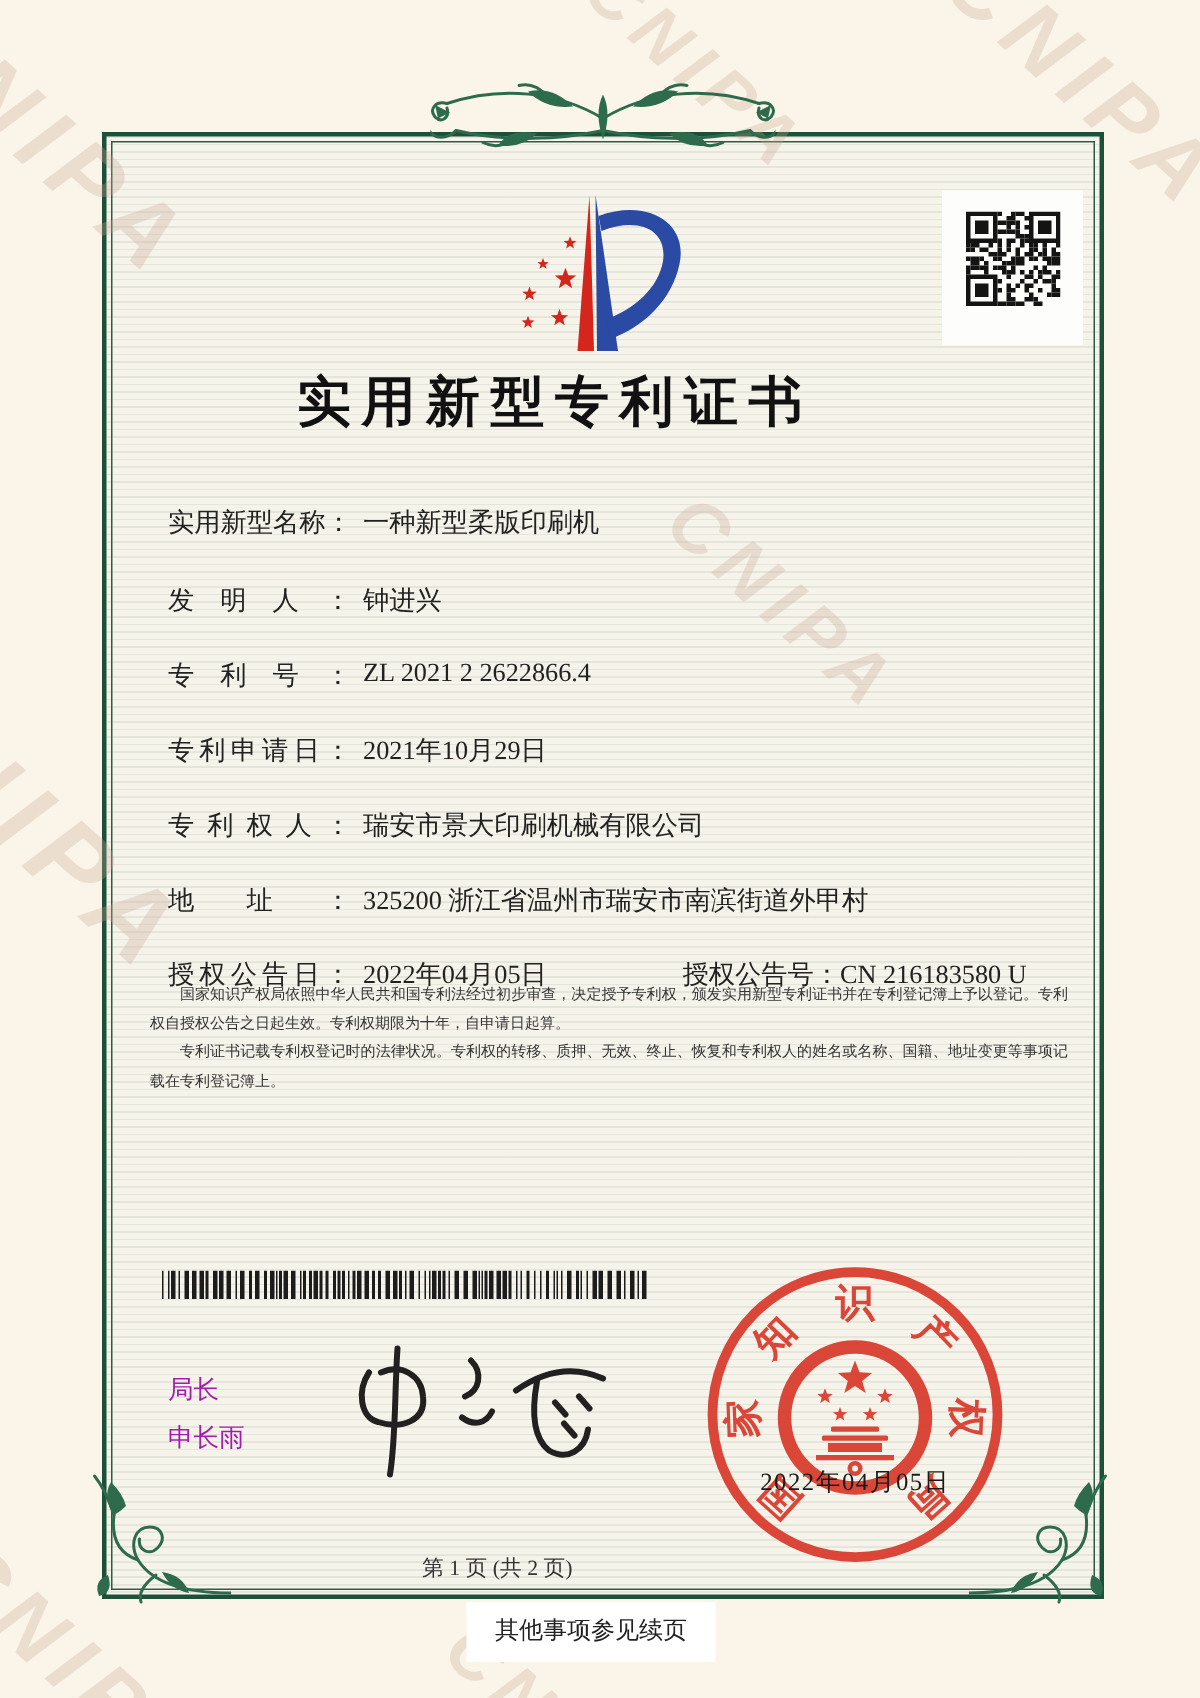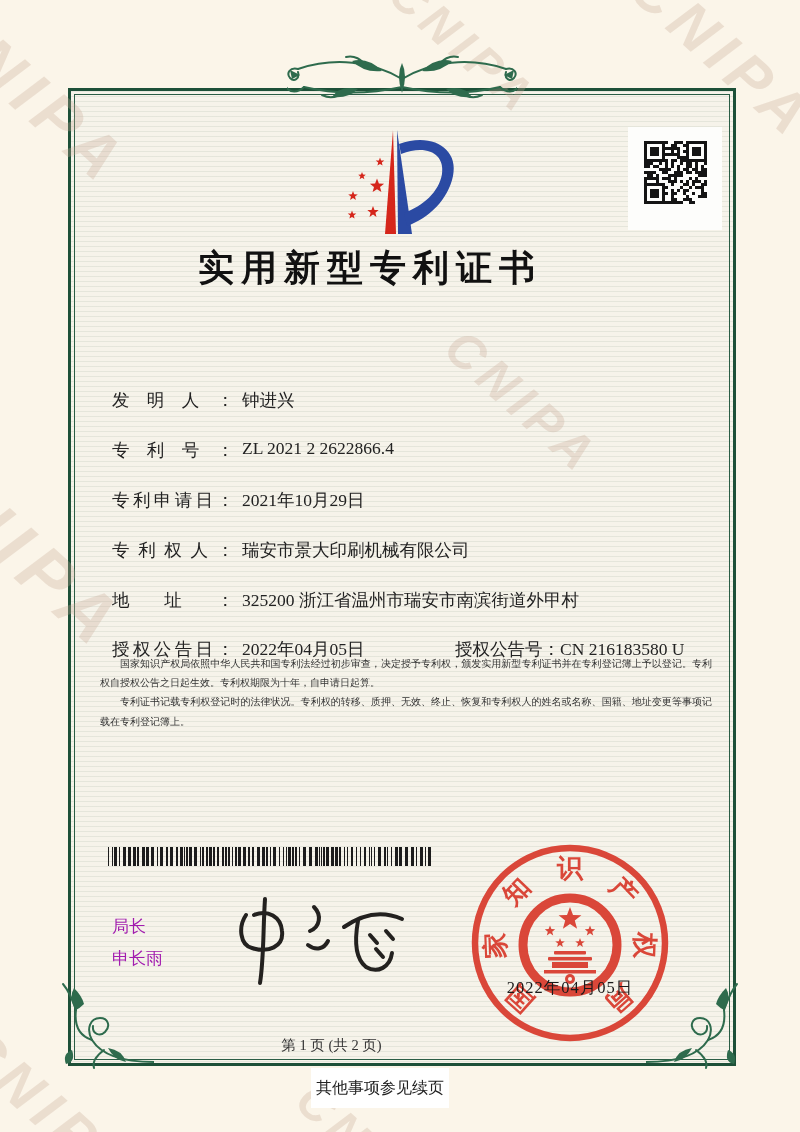--- a/index.html
+++ b/index.html
@@ -34,21 +34,21 @@
   .fvalue{margin-left:8px;}
   .grant-right{left:455px;font-size:17.5px;white-space:nowrap;}
 
   .body-text{left:100px;top:654px;width:612px;font-size:10px;line-height:1.92;
              text-align:justify;color:#333;}
   .body-text p{margin:0;text-indent:2em;}
 
   .barcode{left:108px;top:847px;}
   .signer{left:112px;font-size:17px;color:#a21caf;}
   .page-no{left:68px;top:1036px;width:527px;text-align:center;font-size:14.5px;color:#333;}
-  .cont-box{left:311px;top:1068px;width:138px;height:40px;background:#ffffff;
+  .cont-box{left:311px;top:1068px;width:166px;height:40px;background:#ffffff;
             text-align:center;line-height:40px;font-size:16px;color:#222;z-index:4;}
 
   .seal-date{left:496px;top:977px;width:148px;text-align:center;font-size:16.5px;
              letter-spacing:1px;color:#1a1a1a;z-index:5;}
   .seal-svg{left:465px;top:838px;z-index:4;opacity:.92;}
 
   .corner-flourish{z-index:3;}
   .corner-left{transform:scaleX(-1);}
 </style>
 </head>
@@ -290,20 +290,22 @@
         <rect x="42" y="0" width="21" height="21"></rect>
         <rect fill="#fdfdfb" x="45" y="3" width="15" height="15"></rect>
         <rect x="48" y="6" width="9" height="9"></rect>
         <rect x="0" y="42" width="21" height="21"></rect>
         <rect fill="#fdfdfb" x="3" y="45" width="15" height="15"></rect>
         <rect x="6" y="48" width="9" height="9"></rect>
       </svg>
 
     <div class="abs title">实用新型专利证书</div>
 
+    <div class="abs field-row" style="top:336px">
+      <span class="flabel">实用新型名称：</span><span class="fvalue">一种新型柔版印刷机</span></div>
     <div class="abs field-row" style="top:388px">
       <span class="flabel">发明人：</span><span class="fvalue">钟进兴</span></div>
     <div class="abs field-row" style="top:438px">
       <span class="flabel">专利号：</span><span class="fvalue">ZL 2021 2 2622866.4</span></div>
     <div class="abs field-row" style="top:488px">
       <span class="flabel">专利申请日：</span><span class="fvalue">2021年10月29日</span></div>
     <div class="abs field-row" style="top:538px">
       <span class="flabel">专利权人：</span><span class="fvalue">瑞安市景大印刷机械有限公司</span></div>
     <div class="abs field-row" style="top:588px">
       <span class="flabel">地址：</span><span class="fvalue">325200 浙江省温州市瑞安市南滨街道外甲村</span></div>

